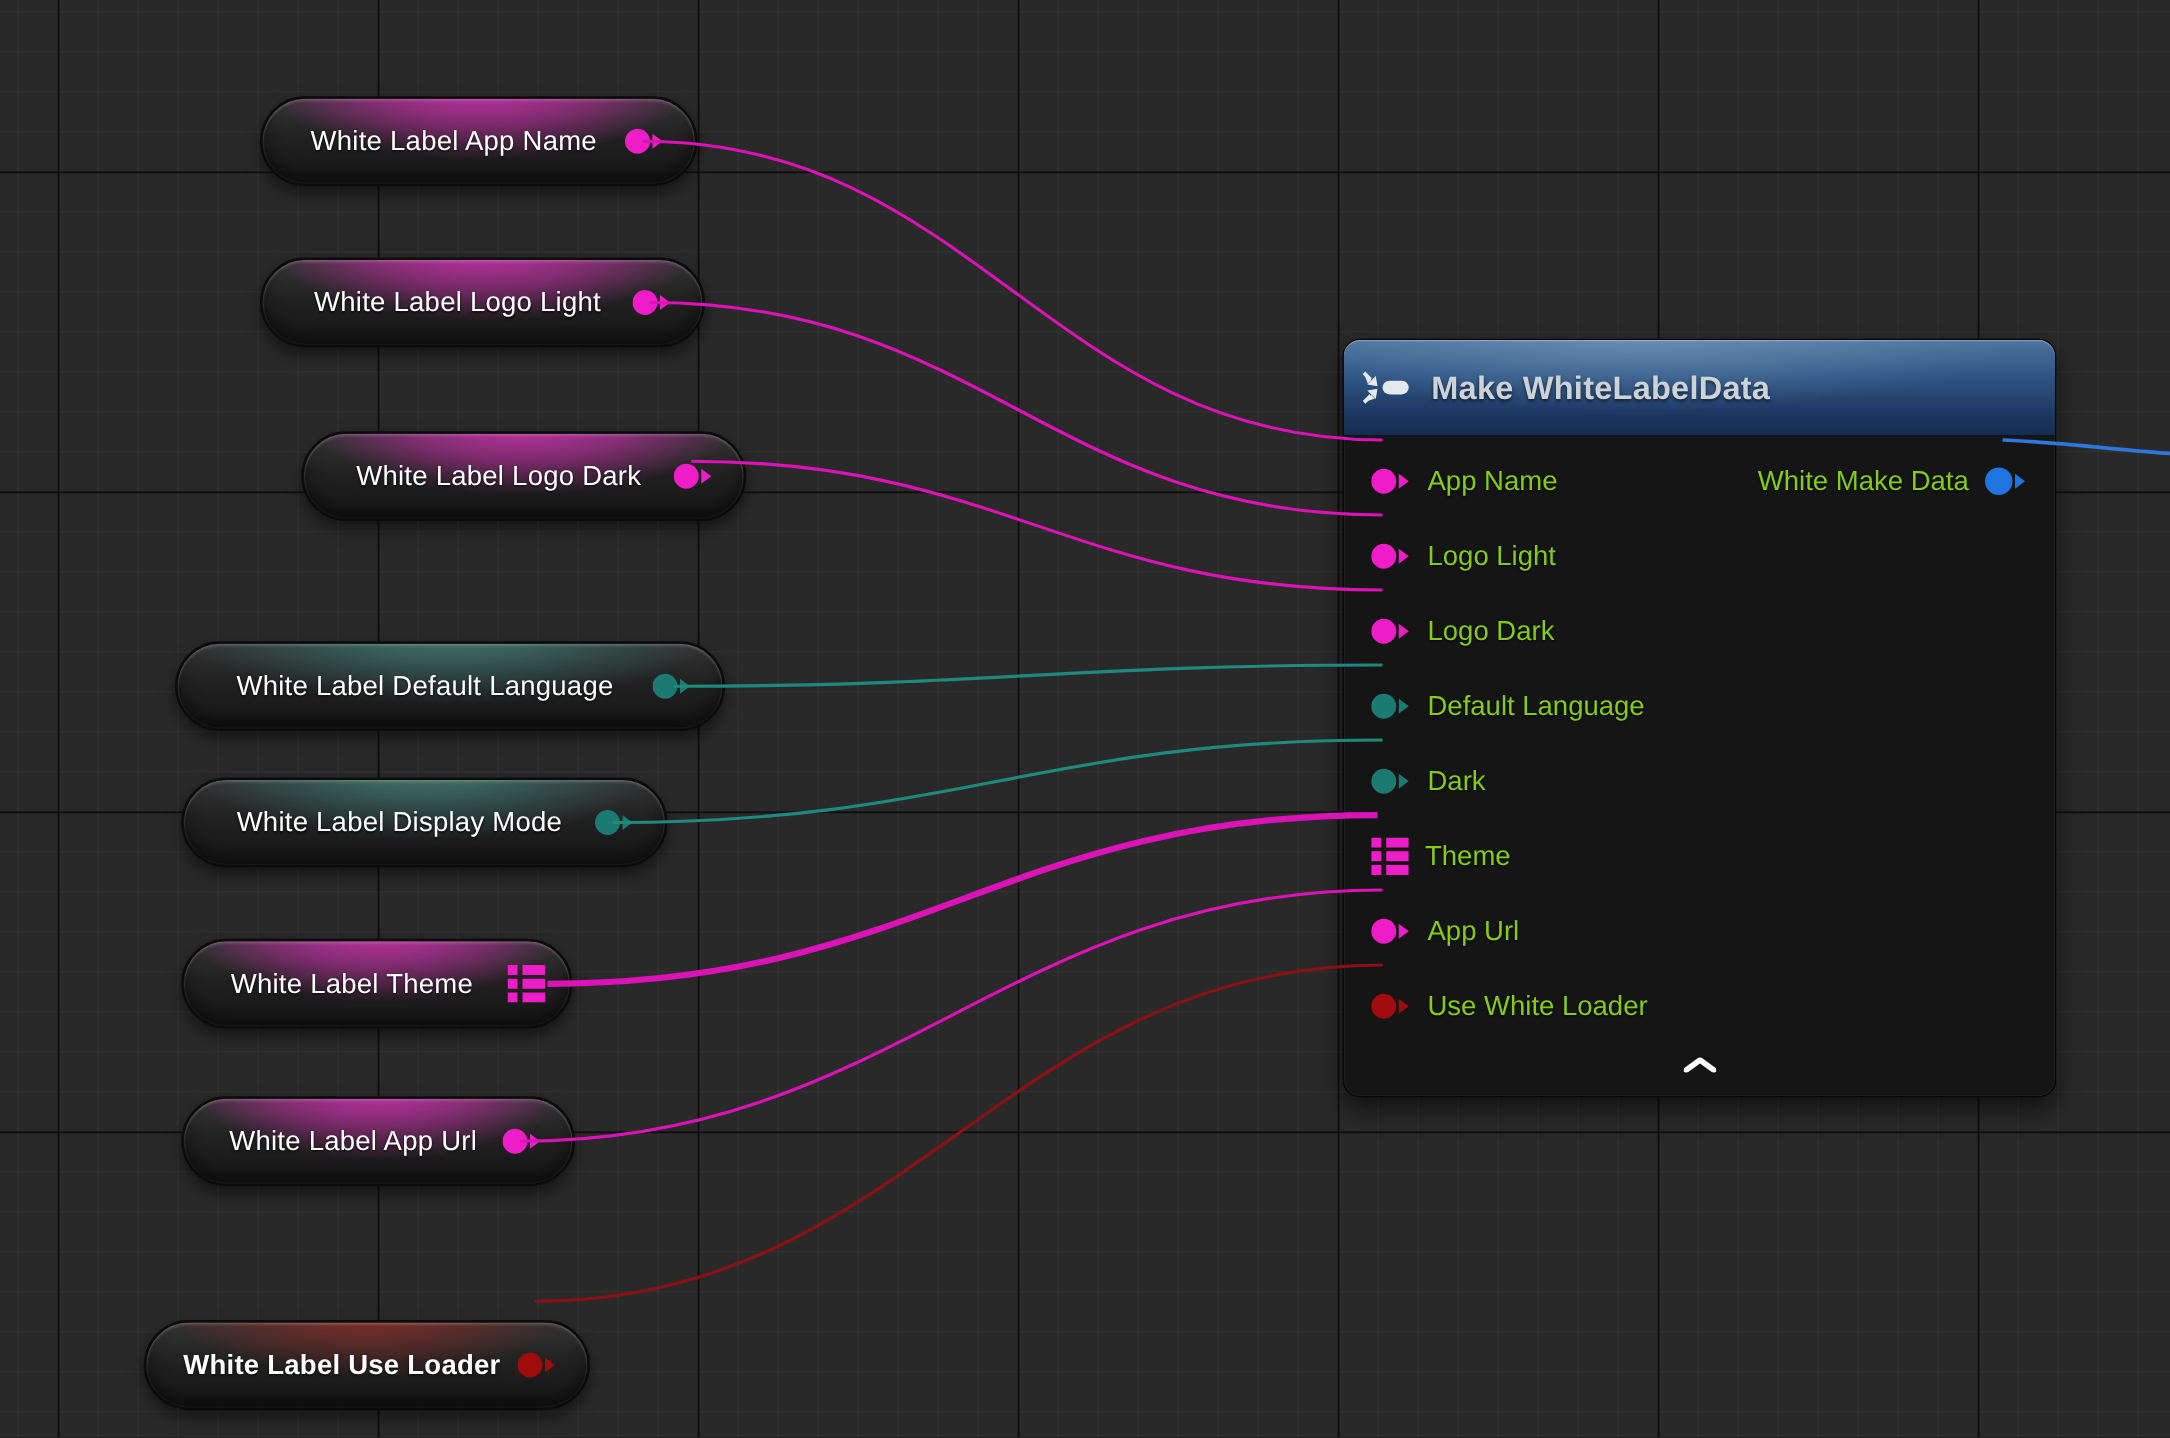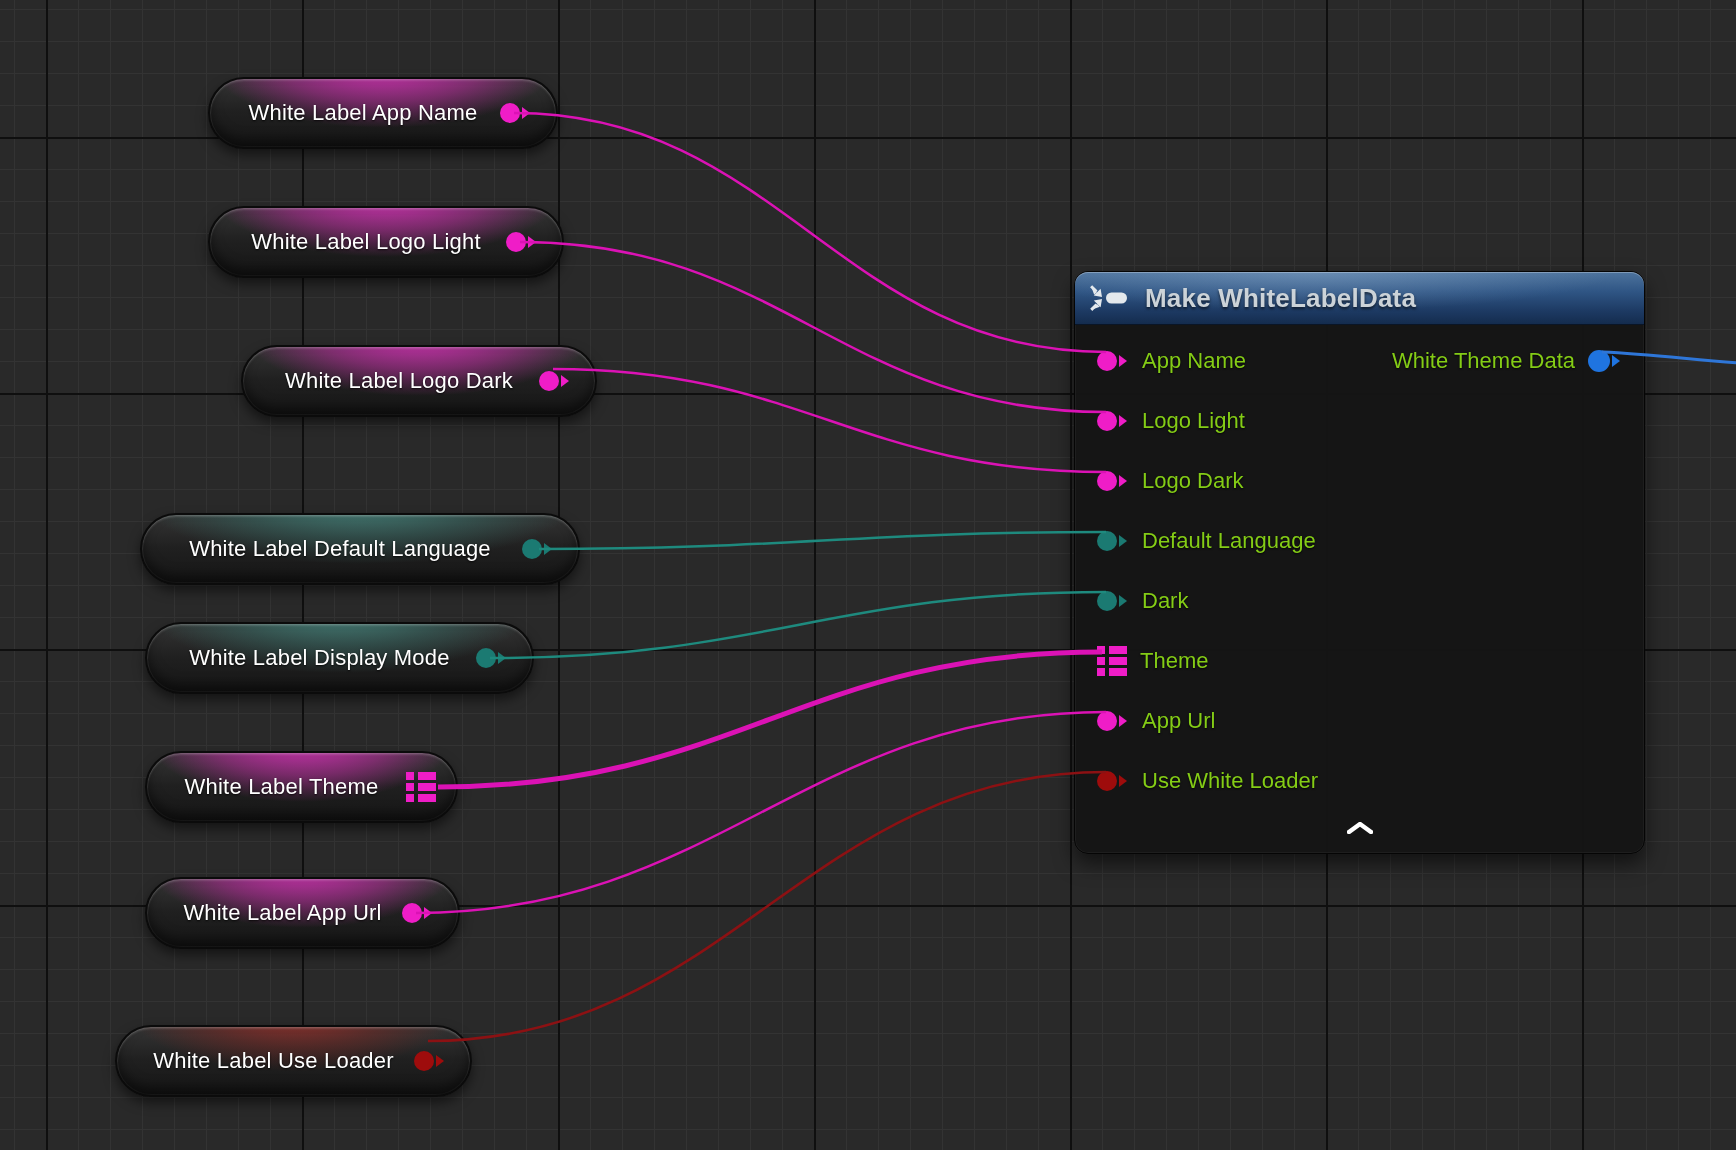--- a/index.html
+++ b/index.html
@@ -56,21 +56,21 @@
   .mnode{
     position:absolute;left:1074px;top:271px;width:571px;z-index:3;
     border-radius:14px;
     background:rgba(21,21,21,.97);
     border:1px solid #050505;
     box-shadow:0 10px 20px rgba(0,0,0,.55), inset 0 0 0 1px rgba(255,255,255,.04);
     box-sizing:border-box;
   }
   .mheader{
     height:44px;border-radius:13px 13px 0 0;
-    display:flex;align-items:center;gap:12px;padding:4px 14px;
+    display:flex;align-items:center;gap:12px;padding:16px 14px;
     background:
       radial-gradient(85% 120% at 42% 0%, rgba(150,180,212,.38) 0%, rgba(150,180,212,0) 62%),
       linear-gradient(180deg,#4d739d 0%,#2f5584 38%,#1d3a63 75%,#142c4e 100%);
     border-bottom:1px solid #0a1526;
     box-shadow:inset 0 1px 0 rgba(255,255,255,.28);
   }
   .mtitle{
     color:#ccd3d8;font-size:26px;font-weight:700;letter-spacing:.2px;
     text-shadow:0 2px 3px rgba(0,0,0,.6);white-space:nowrap;
   }
@@ -159,21 +159,21 @@
   <div class="vnode v-pink" style="left:145px;top:877px;width:315px;">
     <span class="vlabel">White Label App Url</span>
     <svg class="vpin pin-svg" width="32" height="22" viewBox="0 0 32 22">
       <g fill="#EF1DC7">
           <circle cx="10" cy="11" r="10"></circle>
           <path d="M22 5 L30 11 L22 17 Z"></path>
         </g>
     </svg>
   </div>
 
-  <div class="vnode v-red" style="left:115px;top:1025px;width:357px;">
+  <div class="vnode v-red" style="left:115px;top:1056px;width:357px;font-weight:bold;">
     <span class="vlabel">White Label Use Loader</span>
     <svg class="vpin pin-svg" width="32" height="22" viewBox="0 0 32 22">
       <g fill="#9E0C0C">
           <circle cx="10" cy="11" r="10"></circle>
           <path d="M22 5 L30 11 L22 17 Z"></path>
         </g>
     </svg>
   </div>
 
   <div class="mnode">
@@ -197,21 +197,21 @@
         <div class="min">
           <svg class="mpin pin-svg" width="32" height="22" viewBox="0 0 32 22">
             <g fill="#EF1DC7">
                 <circle cx="10" cy="11" r="10"></circle>
                 <path d="M22 5 L30 11 L22 17 Z"></path>
               </g>
           </svg>
           <span class="mlabel">App Name</span>
         </div>
         <div class="mout">
-          <span class="mlabel">White Theme Data</span>
+          <span class="mlabel">White Make Data</span>
           <svg class="mpin pin-svg" width="34" height="24" viewBox="0 0 34 24">
             <g fill="#1F74E0">
                 <circle cx="11" cy="12" r="11"></circle>
                 <path d="M24 6 L32 12 L24 18 Z"></path>
               </g>
           </svg>
         </div>
       </div>
 
       <div class="mrow">

